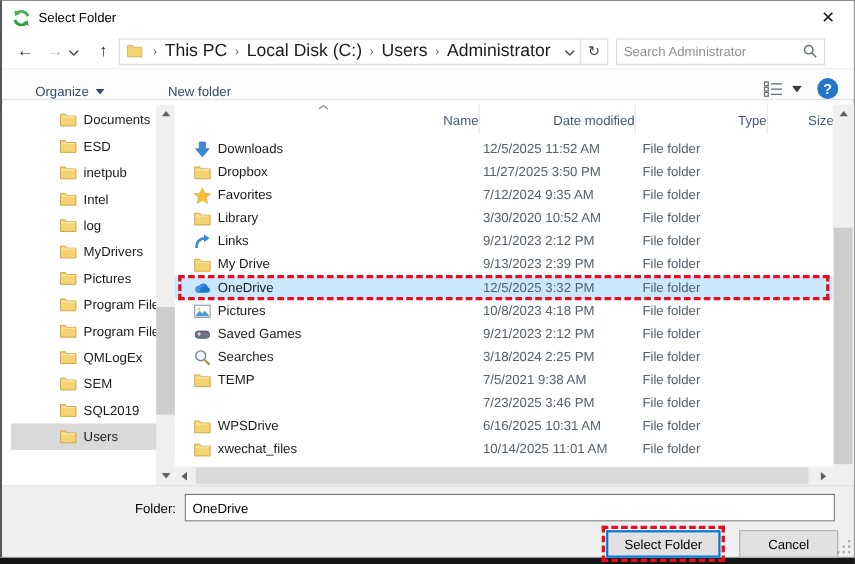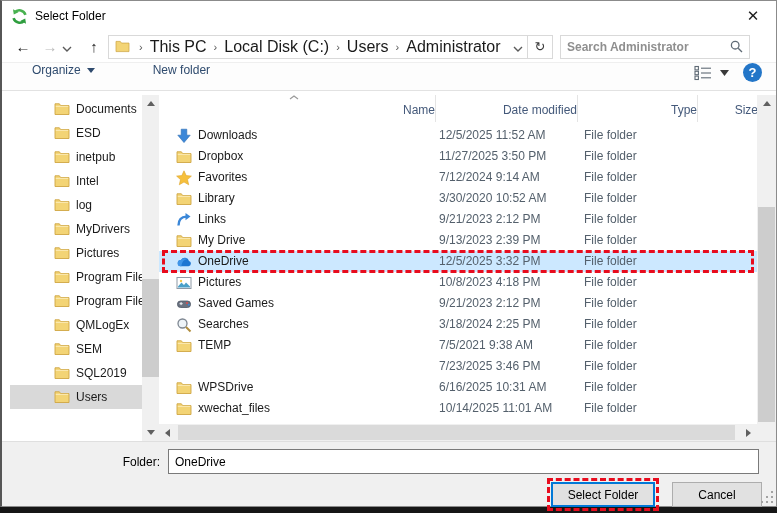--- a/index.html
+++ b/index.html
@@ -28,27 +28,27 @@
     display:flex; align-items:center; padding:0 4px 0 6px; }
   .crumb-folder { width:15px; height:13px; margin-right:2px; }
   .crumb-sep { color:#555; font-size:11px; padding:0 7px; }
   .crumb { font-size:16px; color:#1a1a1a; white-space:nowrap; }
   .addr-chev { margin-left:auto; }
   .refreshbox { width:25px; height:24px; border:1px solid #d9d9d9; border-left:none;
     display:flex; align-items:center; justify-content:center; font-size:13px; color:#3b3b3b; }
   .searchbox { height:24px; width:190px; margin-left:7px; border:1px solid #d9d9d9;
     display:flex; align-items:center; padding:0 6px; }
   .searchbox input { border:none; outline:none; flex:1; font-size:12px; color:#1a1a1a;
-    font-family:"Liberation Sans", sans-serif; min-width:0;font-weight:bold; }
+    font-family:"Liberation Sans", sans-serif; min-width:0; }
   .searchbox input::placeholder { color:#8f8f8f; opacity:1; }
 
   
   .toolbar { position:absolute; left:0; top:61px; right:0; height:29px; background:#fdfdfd;
     border-top:1px solid #efefef; border-bottom:1px solid #e2e2e2;
-    display:flex; align-items:flex-start; }
+    display:flex; align-items:flex-end; }
   .tool-item { font-size:12px; color:#2f4b6e; display:flex; align-items:center; }
   .organize { margin-left:30px; }
   .newfolder { margin-left:58px; }
   .tool-caret { margin-left:6px; }
   .tool-right { margin-left:auto; display:flex; align-items:center; }
   .viewicon { width:18px; height:16px; }
   .view-caret { margin:0 14px 0 8px; }
   .help-btn { width:19px; height:19px; border-radius:50%; background:#2376c8; color:#fff;
     font-size:13px; font-weight:bold; display:flex; align-items:center; justify-content:center;
     margin-right:14px; }
@@ -377,21 +377,21 @@
           </div>
           <div class="row">
             <span class="cell c-name">
               <span class="ficon">
                 <svg viewBox="0 0 16 16">
                   <polygon points="8,0.8 10.2,5.6 15.4,6.1 11.5,9.6 12.7,14.8 8,12 3.3,14.8 4.5,9.6 0.6,6.1 5.8,5.6" fill="#f6c03d" stroke="#dda42c" stroke-width="0.6"></polygon>
                 </svg>
               </span>
               <span>Favorites</span>
             </span>
-            <span class="cell c-date">7/12/2024 9:14 AM</span>
+            <span class="cell c-date">7/12/2024 9:35 AM</span>
             <span class="cell c-type">File folder</span>
             <span class="cell c-size"></span>
           </div>
           <div class="row">
             <span class="cell c-name">
               <span class="ficon">
                 <svg viewBox="0 0 16 16">
                   <path d="M1 13.5 V2.8 h4.4 l1.3 1.8 H15 v8.9 z" fill="#f3d475" stroke="#cfa643" stroke-width="0.9"></path>
                   <path d="M1.8 5.4 h12.4" stroke="#fbeab5" stroke-width="1" fill="none"></path>
                 </svg>

